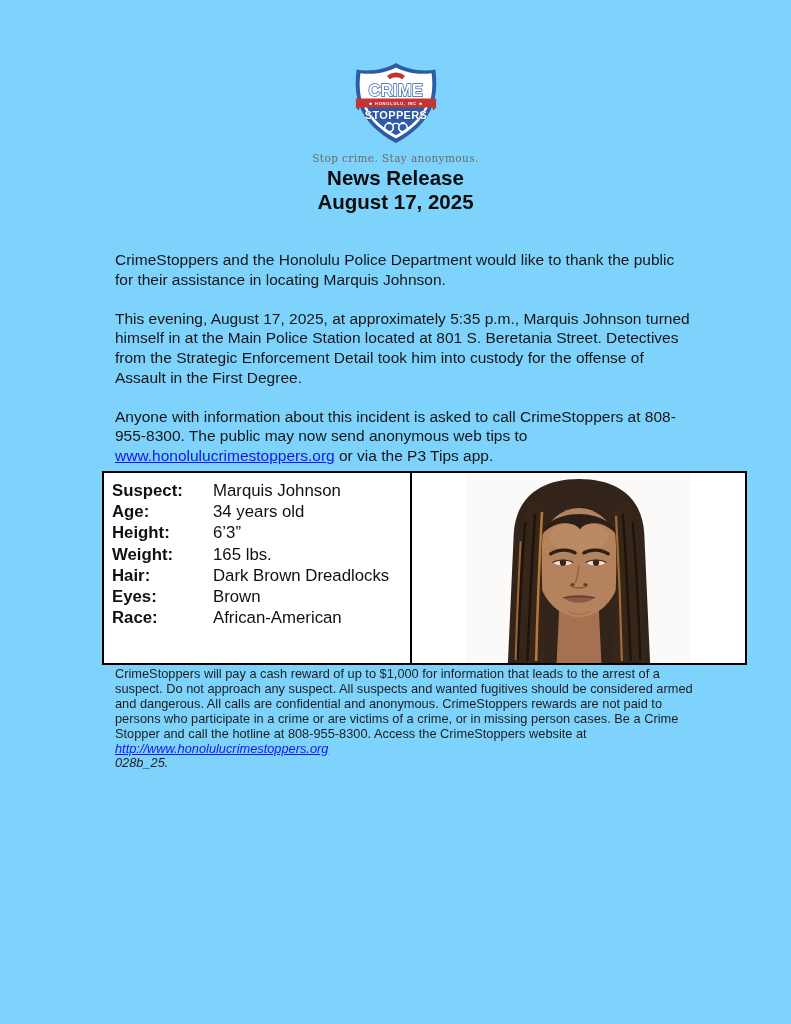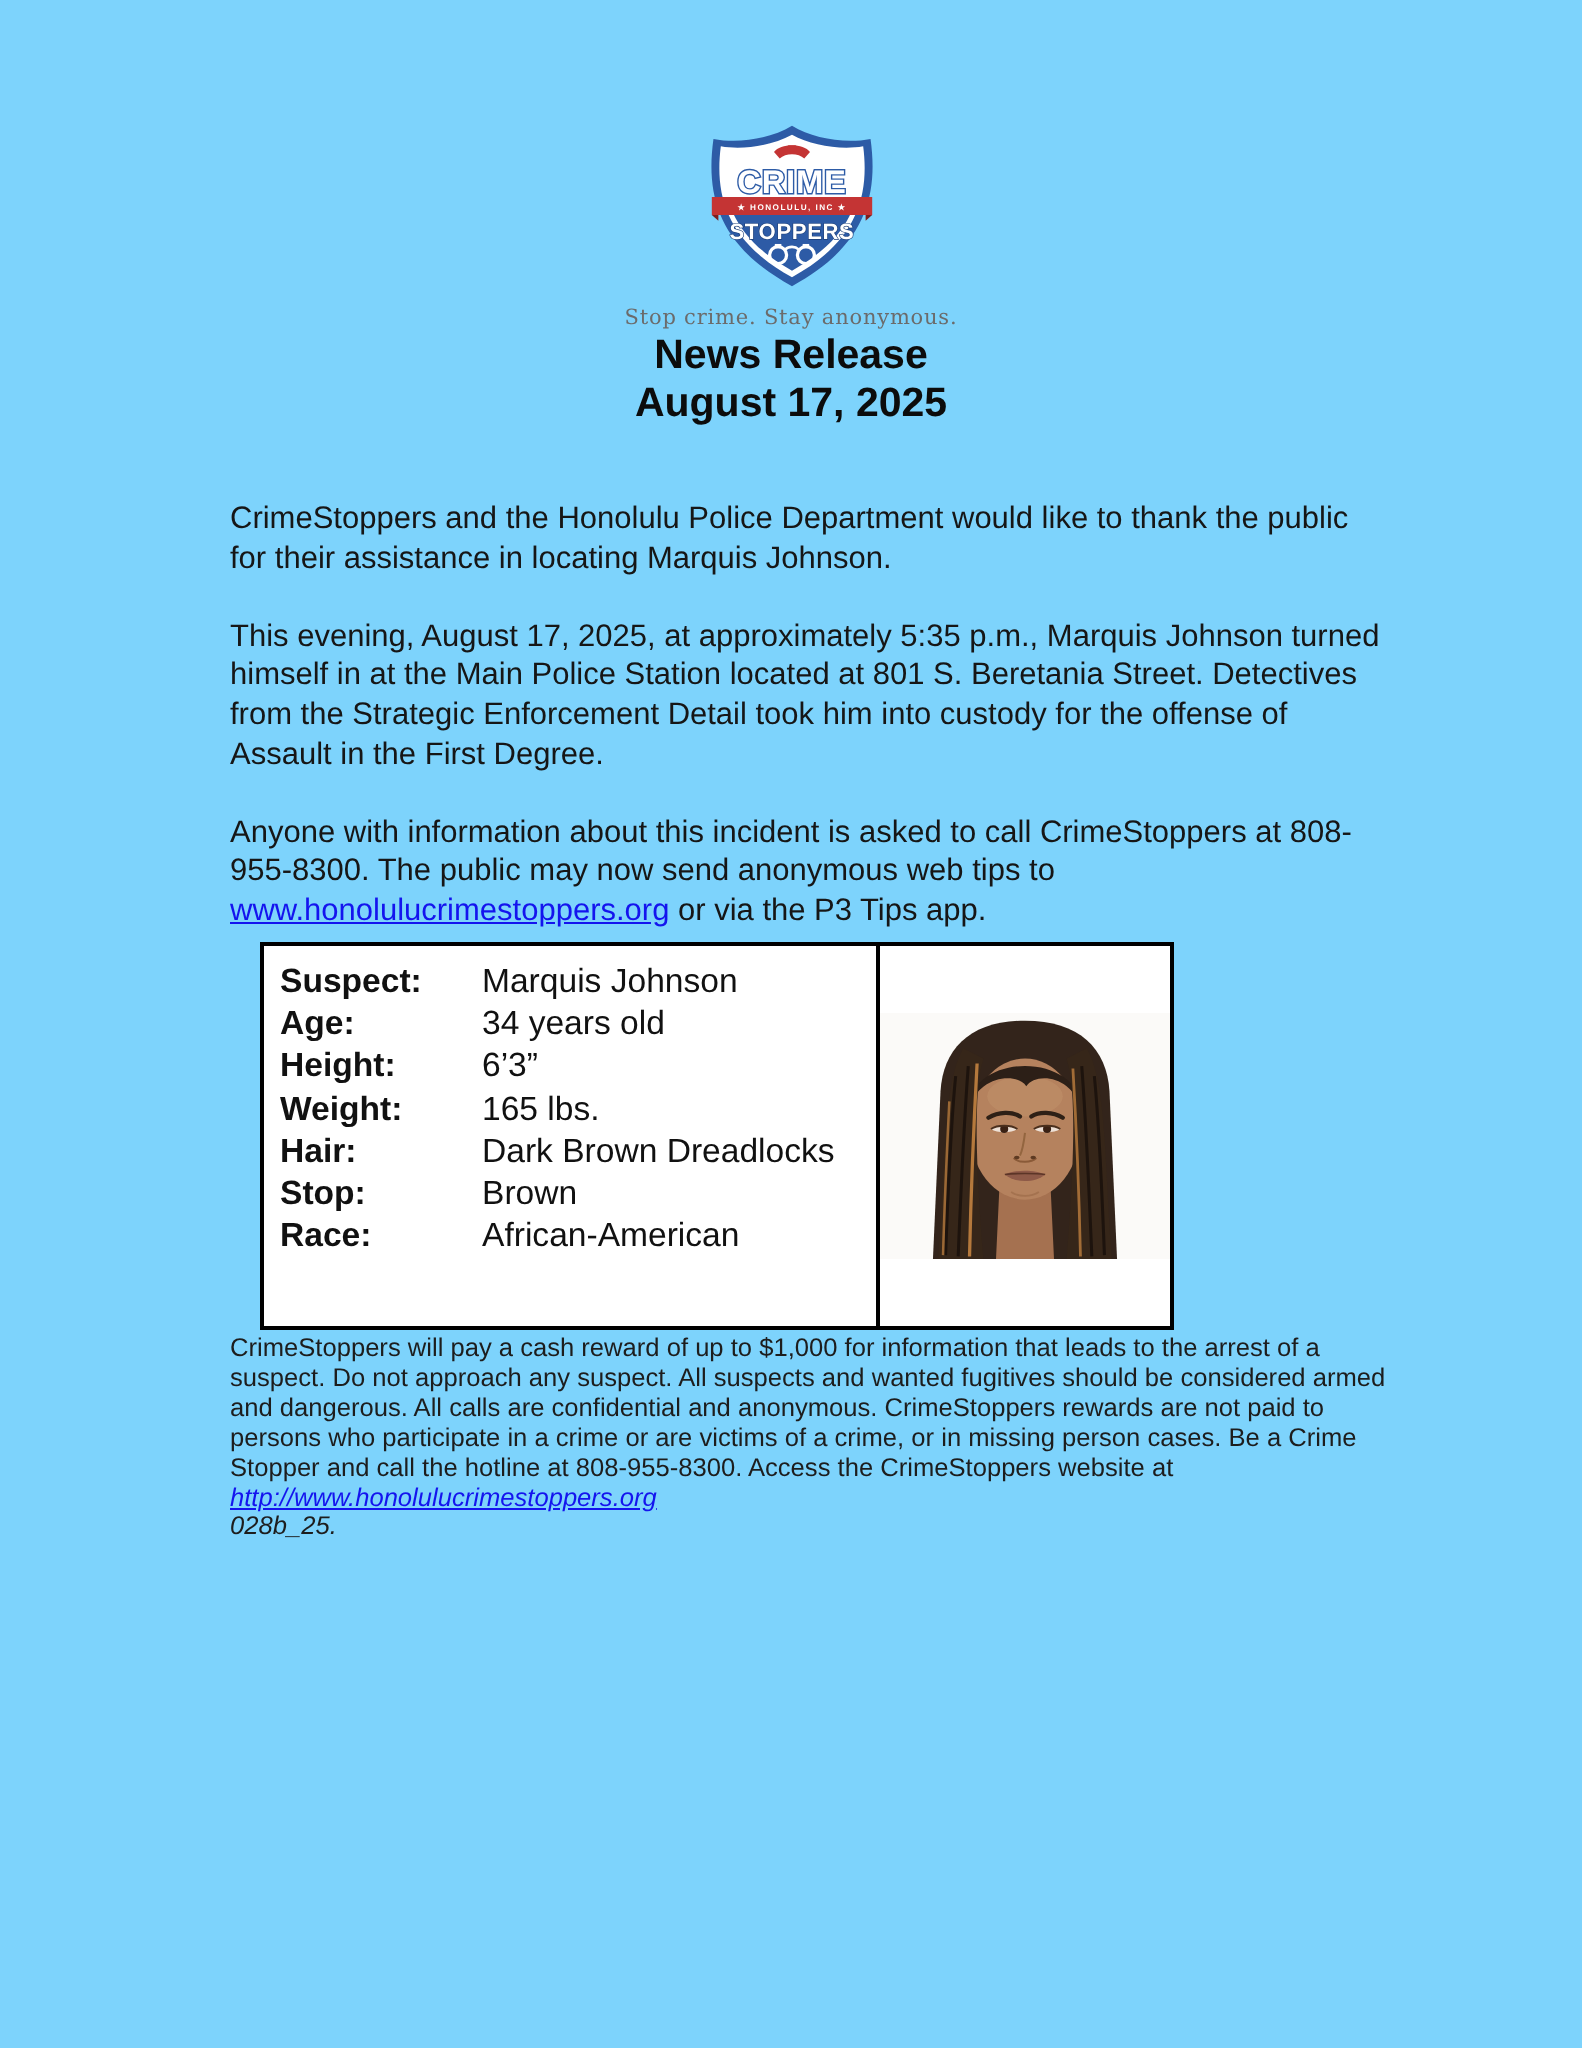--- a/index.html
+++ b/index.html
@@ -41,22 +41,22 @@
     position:absolute; top:250px; left:115px; width:578px;
     font-size:15.5px;
     line-height:19.6px;
     color:#161616;
   }
   .body-copy p { margin:0 0 19.6px 0; }
   a.doc-link { color:#1414ee; cursor:pointer; }
 
   
   .suspect-table {
-    position:absolute; top:471px; left:130px;
-    width:457px; height:194px;
+    position:absolute; top:471px; left:102px;
+    width:645px; height:194px;
     border:2px solid #000;
     box-sizing:border-box;
     display:flex;
     background:#fff;
   }
   .suspect-details {
     width:308px;
     border-right:2px solid #000;
     box-sizing:border-box;
     padding:7px 8px 0 8px;
@@ -159,21 +159,21 @@
       </div>
       <div class="suspect-row">
         <span class="lbl">Weight:</span>
         <span class="val">165 lbs.</span>
       </div>
       <div class="suspect-row">
         <span class="lbl">Hair:</span>
         <span class="val">Dark Brown Dreadlocks</span>
       </div>
       <div class="suspect-row">
-        <span class="lbl">Stop:</span>
+        <span class="lbl">Eyes:</span>
         <span class="val">Brown</span>
       </div>
       <div class="suspect-row">
         <span class="lbl">Race:</span>
         <span class="val">African-American</span>
       </div>
     </div>
     <div class="suspect-photo-cell">
 
       <svg class="photo-svg" viewBox="0 0 230 195" aria-hidden="true">

